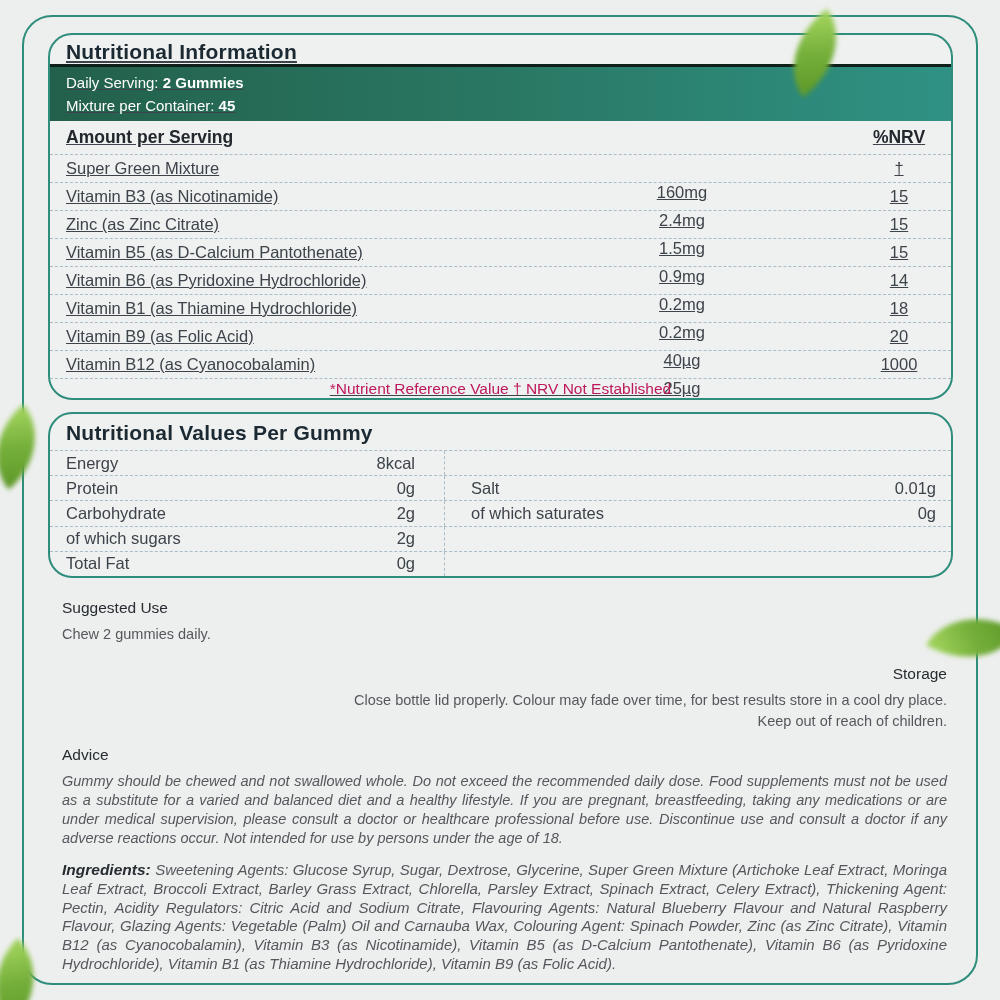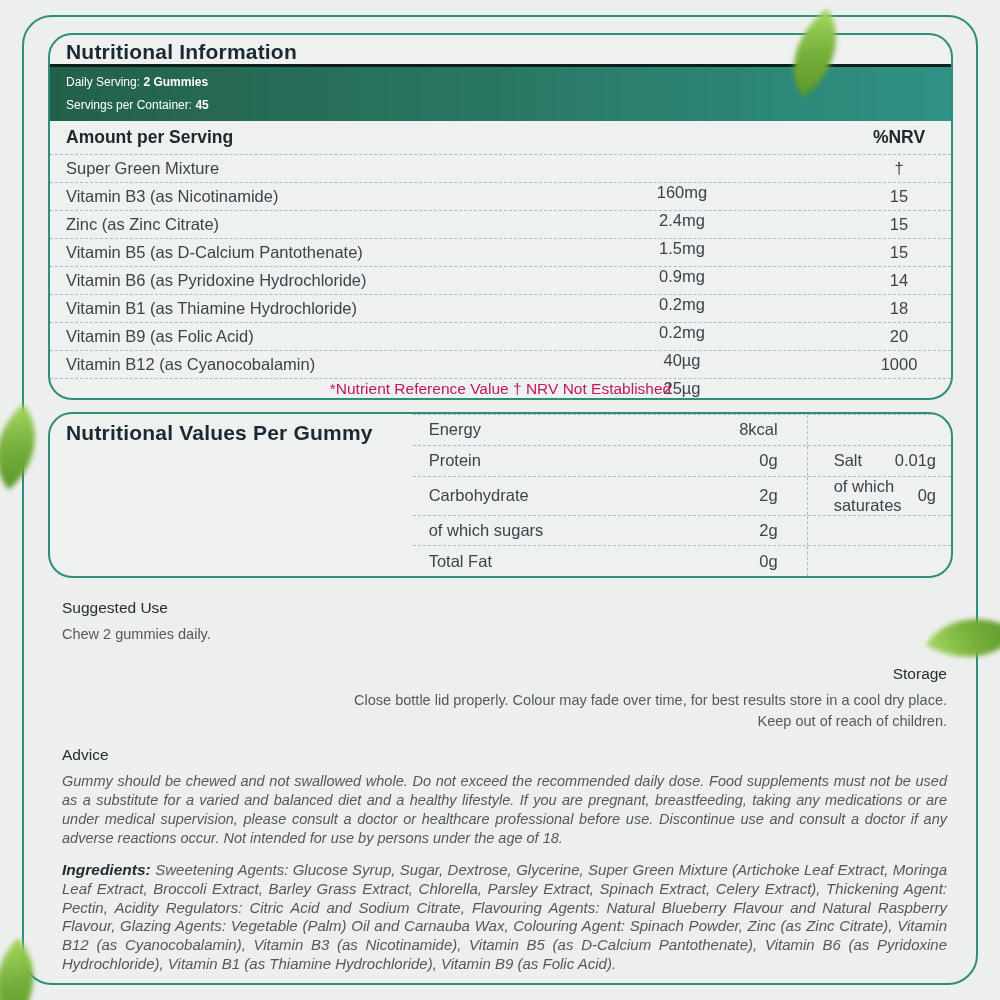--- a/index.html
+++ b/index.html
@@ -11,50 +11,50 @@
     overflow:hidden;
     color:#3d434a;
   }
   .outer-frame {
     position:absolute; left:22px; top:15px; width:956px; height:970px;
     border:2px solid #2e8d7b; border-radius:30px;
   }
   
   .box { position:absolute; left:48px; width:905px;
     border:2px solid #2e8d7b; border-radius:24px; background:#eff1f0; overflow:hidden; }
-  .box1 { top:33px; height:367px; display:flex; flex-direction:column; }
+  .box1 { top:33px; height:367px; display:flex; flex-direction:column;text-decoration:underline; }
   .box-title {
     font-size:21px; font-weight:bold; color:#1b2933; letter-spacing:.2px;
     padding:5px 16px 0 16px; height:29px;
   }
   .serving-bar {
     height:57px; border-top:3px solid #0f1f1a;
     background:linear-gradient(90deg,#23604b 0%,#2a7a66 55%,#2f9284 100%);
-    color:#ffffff; padding:4px 16px 0 16px; font-size:12px; line-height:23px;
+    color:#ffffff; padding:4px 16px 0 16px; font-size:15px; line-height:23px;
   }
   .serving-bar b { font-weight:bold; }
   .t-header {
     display:flex; align-items:center; height:33px;
     font-weight:bold; font-size:17.5px; color:#22282e;
   }
   .t-row {
     display:flex; align-items:center; height:28px;
     border-top:1.5px dashed #a9bdc9; font-size:16.5px; color:#3d434a;
   }
   .c-label { flex:1; padding-left:16px; }
   .c-amount { width:220px; text-align:center;margin-top:48px; }
   .c-spacer { width:55px; }
   .c-nrv { width:104px; text-align:center; }
   .t-footnote {
     flex:1; border-top:1.5px dashed #a9bdc9; display:flex; align-items:center;
     justify-content:center; font-size:15.5px; color:#be185d;
   }
   
-  .box2 { top:412px; height:166px; display:flex; flex-direction:row; }
-  .g-rows { flex:1; display:flex; flex-direction:column;padding-left:24px; }
+  .box2 { top:412px; height:166px; display:flex; flex-direction:column; }
+  .g-rows { flex:1; display:flex; flex-direction:column; }
   .g-row { flex:1; display:flex; border-top:1.5px dashed #a9bdc9; font-size:16.5px; color:#3d434a; }
   .g-left {
     width:394px; display:flex; justify-content:space-between; align-items:center;
     padding:0 29px 0 16px;
   }
   .g-right {
     flex:1; border-left:1.5px dashed #a9bdc9; display:flex;
     justify-content:space-between; align-items:center; padding:0 15px 0 26px;
   }
   
@@ -82,21 +82,21 @@
 </head>
 <body>
 
 <div class="outer-frame"></div>
 
 <div class="box box1">
   <div class="box-title">Nutritional Information</div>
 
   <div class="serving-bar">
     <div><span>Daily Serving: </span><b>2 Gummies</b></div>
-    <div><span>Servings per Container: </span><b>45</b></div>
+    <div><span>Mixture per Container: </span><b>45</b></div>
   </div>
 
   <div class="t-header">
     <div class="c-label">Amount per Serving</div>
     <div class="c-amount"></div>
     <div class="c-spacer"></div>
     <div class="c-nrv">%NRV</div>
   </div>
 
   <div class="t-row">

